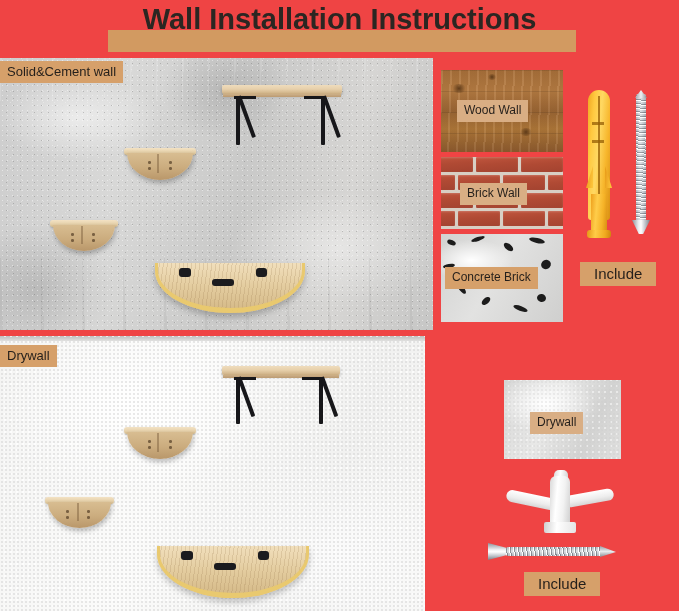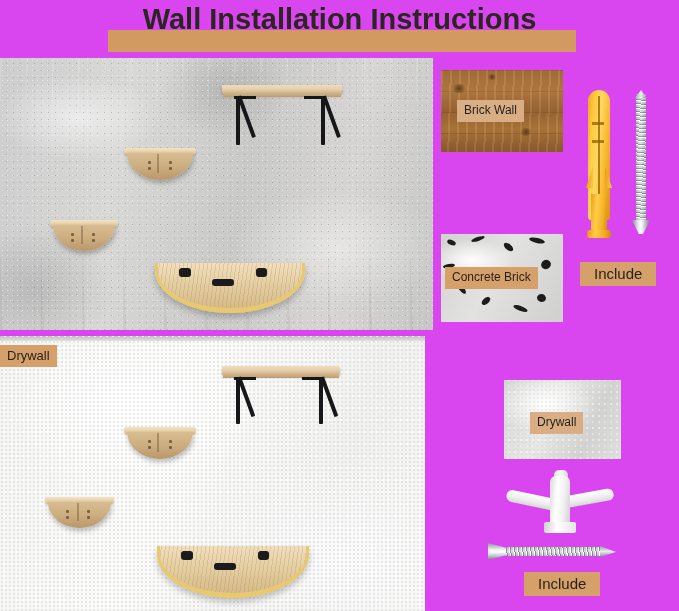--- a/index.html
+++ b/index.html
@@ -3,21 +3,21 @@
 <meta charset="utf-8">
 <title>Wall Installation Instructions</title>
 <style>
   html,body{margin:0;padding:0;}
   body{
     width:679px;height:611px;
     background:#FDF2E2;
     font-family:"Liberation Sans","DejaVu Sans",sans-serif;
     overflow:hidden;position:relative;
   }
-  .page{position:relative;width:679px;height:611px;overflow:hidden;background:#d946ef;}
+  .page{position:relative;width:679px;height:611px;overflow:hidden;background:#ef4444;}
 
   
   .title-wrap{position:absolute;left:0;top:0;width:679px;height:58px;}
   .title-band{
     position:absolute;left:108px;top:30px;width:468px;height:22px;
     background:#D29A61;
   }
   .title-text{
     position:absolute;left:0;top:2px;width:679px;text-align:center;
     font-size:29px;font-weight:bold;color:#2B2622;letter-spacing:0px;
@@ -300,20 +300,21 @@
     </div>
 
     <div class="bridge" style="left:155px;top:205px;width:150px;height:50px;">
       <div class="bridge-inner"></div>
       <div class="bridge-rim"></div>
       <div class="clip" style="left:24px;top:5px;width:12px;height:9px;"></div>
       <div class="clip" style="left:57px;top:16px;width:22px;height:7px;"></div>
       <div class="clip" style="left:101px;top:5px;width:11px;height:9px;"></div>
     </div>
 
+    <div class="tag" style="left:0px;top:3px;">Solid&amp;Cement wall</div>
   </div>
 
   <div class="photo" id="photo-drywall">
     <div class="seam"></div>
     <div class="stipple"></div>
 
     <div class="obj" style="left:222px;top:30px;width:118px;height:62px;">
       <div class="shelf-top" style="left:0;top:0;width:118px;height:9px;"></div>
       <div class="shelf-edge" style="left:1px;top:9px;width:116px;height:3px;"></div>
       <div class="bracket vert" style="left:14px;top:11px;height:47px;"></div>
@@ -352,23 +353,48 @@
       <div class="clip" style="left:101px;top:5px;width:11px;height:9px;"></div>
     </div>
 
     <div class="tag" style="left:0px;top:9px;">Drywall</div>
   </div>
 
   <div class="swatch" id="swatch-wood">
     <div class="wood-knot" style="left:10px;top:14px;width:16px;height:9px;"></div>
     <div class="wood-knot" style="left:78px;top:58px;width:14px;height:8px;"></div>
     <div class="wood-knot" style="left:46px;top:4px;width:10px;height:6px;"></div>
-    <div class="tag soft" style="left:16px;top:30px;font-size:12px;">Brick Wall</div>
-  </div>
-
+    <div class="tag soft" style="left:16px;top:30px;font-size:12px;">Wood Wall</div>
+  </div>
+
+  <div class="swatch" id="swatch-brick">
+    <div class="brick-row" style="top:0px;">
+      <div class="brick" style="left:-10px;width:42px;"></div>
+      <div class="brick" style="left:35px;width:42px;"></div>
+      <div class="brick" style="left:80px;width:42px;"></div>
+    </div>
+    <div class="brick-row" style="top:18px;">
+      <div class="brick" style="left:-28px;width:42px;"></div>
+      <div class="brick" style="left:17px;width:42px;"></div>
+      <div class="brick" style="left:62px;width:42px;"></div>
+      <div class="brick" style="left:107px;width:42px;"></div>
+    </div>
+    <div class="brick-row" style="top:36px;">
+      <div class="brick" style="left:-10px;width:42px;"></div>
+      <div class="brick" style="left:35px;width:42px;"></div>
+      <div class="brick" style="left:80px;width:42px;"></div>
+    </div>
+    <div class="brick-row" style="top:54px;">
+      <div class="brick" style="left:-28px;width:42px;"></div>
+      <div class="brick" style="left:17px;width:42px;"></div>
+      <div class="brick" style="left:62px;width:42px;"></div>
+      <div class="brick" style="left:107px;width:42px;"></div>
+    </div>
+    <div class="tag soft" style="left:19px;top:26px;font-size:12px;">Brick Wall</div>
+  </div>
 
   <div class="swatch" id="swatch-concrete">
     <div class="splatter" style="left:6px;top:6px;width:9px;height:5px;transform:rotate(24deg);"></div>
     <div class="splatter" style="left:30px;top:3px;width:14px;height:4px;transform:rotate(-18deg);"></div>
     <div class="splatter" style="left:62px;top:10px;width:11px;height:6px;transform:rotate(40deg);"></div>
     <div class="splatter" style="left:88px;top:4px;width:16px;height:5px;transform:rotate(12deg);"></div>
     <div class="splatter" style="left:100px;top:26px;width:10px;height:9px;transform:rotate(-30deg);"></div>
     <div class="splatter" style="left:14px;top:52px;width:13px;height:5px;transform:rotate(52deg);"></div>
     <div class="splatter" style="left:40px;top:64px;width:10px;height:6px;transform:rotate(-40deg);"></div>
     <div class="splatter" style="left:72px;top:72px;width:15px;height:5px;transform:rotate(20deg);"></div>

